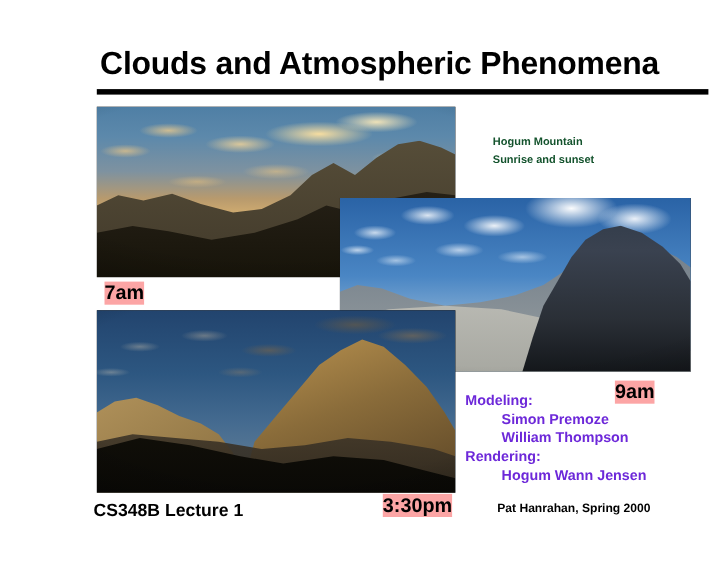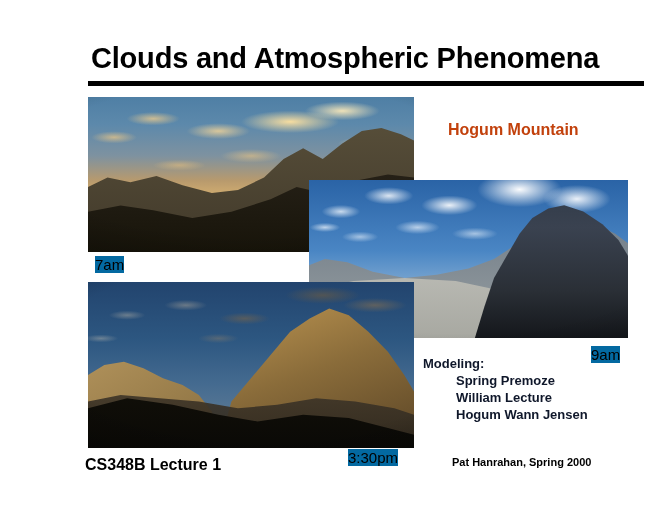--- a/index.html
+++ b/index.html
@@ -185,51 +185,51 @@
     clip-path: polygon(0% 100%, 0% 76%, 12% 70%, 26% 74%, 40% 80%, 52% 84%,
                        66% 80%, 80% 82%, 92% 88%, 100% 92%, 100% 100%);
   }
   #img-630 .vign {
     background: radial-gradient(ellipse 120% 95% at 55% 40%, rgba(0,0,0,0) 55%, rgba(0,0,0,.4) 100%);
   }
 
   
   .time-label {
     position: absolute;
-    font-size: 15px;
-    font-weight: normal;
+    font-size: 18px;
+    font-weight: bold;
     color: #000000;
-    background: #0369a1;
+    background: #fca5a5;
     z-index: 5;
     white-space: nowrap;
   }
   #label-7am   { left: 64px;  top: 256px; }
-  #label-9am   { left: 560px; top: 346px; }
+  #label-9am   { left: 528px; top: 346px; }
   #label-630pm { left: 317px; top: 449px; }
 
   
   #subject {
     position: absolute;
     left: 417px;
     top: 122px;
-    font-size: 16px;
+    font-size: 10px;
     font-weight: bold;
     line-height: 16px;
-    color: #c2410c;
+    color: #14532d;
     z-index: 6;
     white-space: nowrap;
   }
   #credits {
     position: absolute;
     left: 392px;
     top: 355px;
     font-size: 13px;
     font-weight: bold;
     line-height: 17px;
-    color: #0f172a;
+    color: #6d28d9;
     z-index: 6;
     white-space: nowrap;
   }
   #credits .indent { padding-left: 33px; }
 
   #footer-left {
     position: absolute;
     left: 54px;
     top: 456px;
     font-size: 16px;
@@ -283,25 +283,27 @@
     <div class="layer fore-dark"></div>
     <div class="layer vign"></div>
   </div>
 
   <div class="time-label" id="label-7am">7am</div>
   <div class="time-label" id="label-9am">9am</div>
   <div class="time-label" id="label-630pm">3:30pm</div>
 
   <div id="subject">
     <div>Hogum Mountain</div>
+    <div>Sunrise and sunset</div>
   </div>
 
   <div id="credits">
     <div>Modeling:</div>
-    <div class="indent">Spring Premoze</div>
-    <div class="indent">William Lecture</div>
+    <div class="indent">Simon Premoze</div>
+    <div class="indent">William Thompson</div>
+    <div>Rendering:</div>
     <div class="indent">Hogum Wann Jensen</div>
   </div>
 
   <div id="footer-left">CS348B Lecture 1</div>
   <div id="footer-right">Pat Hanrahan, Spring 2000</div>
 
 </div>
 
 </body></html>

